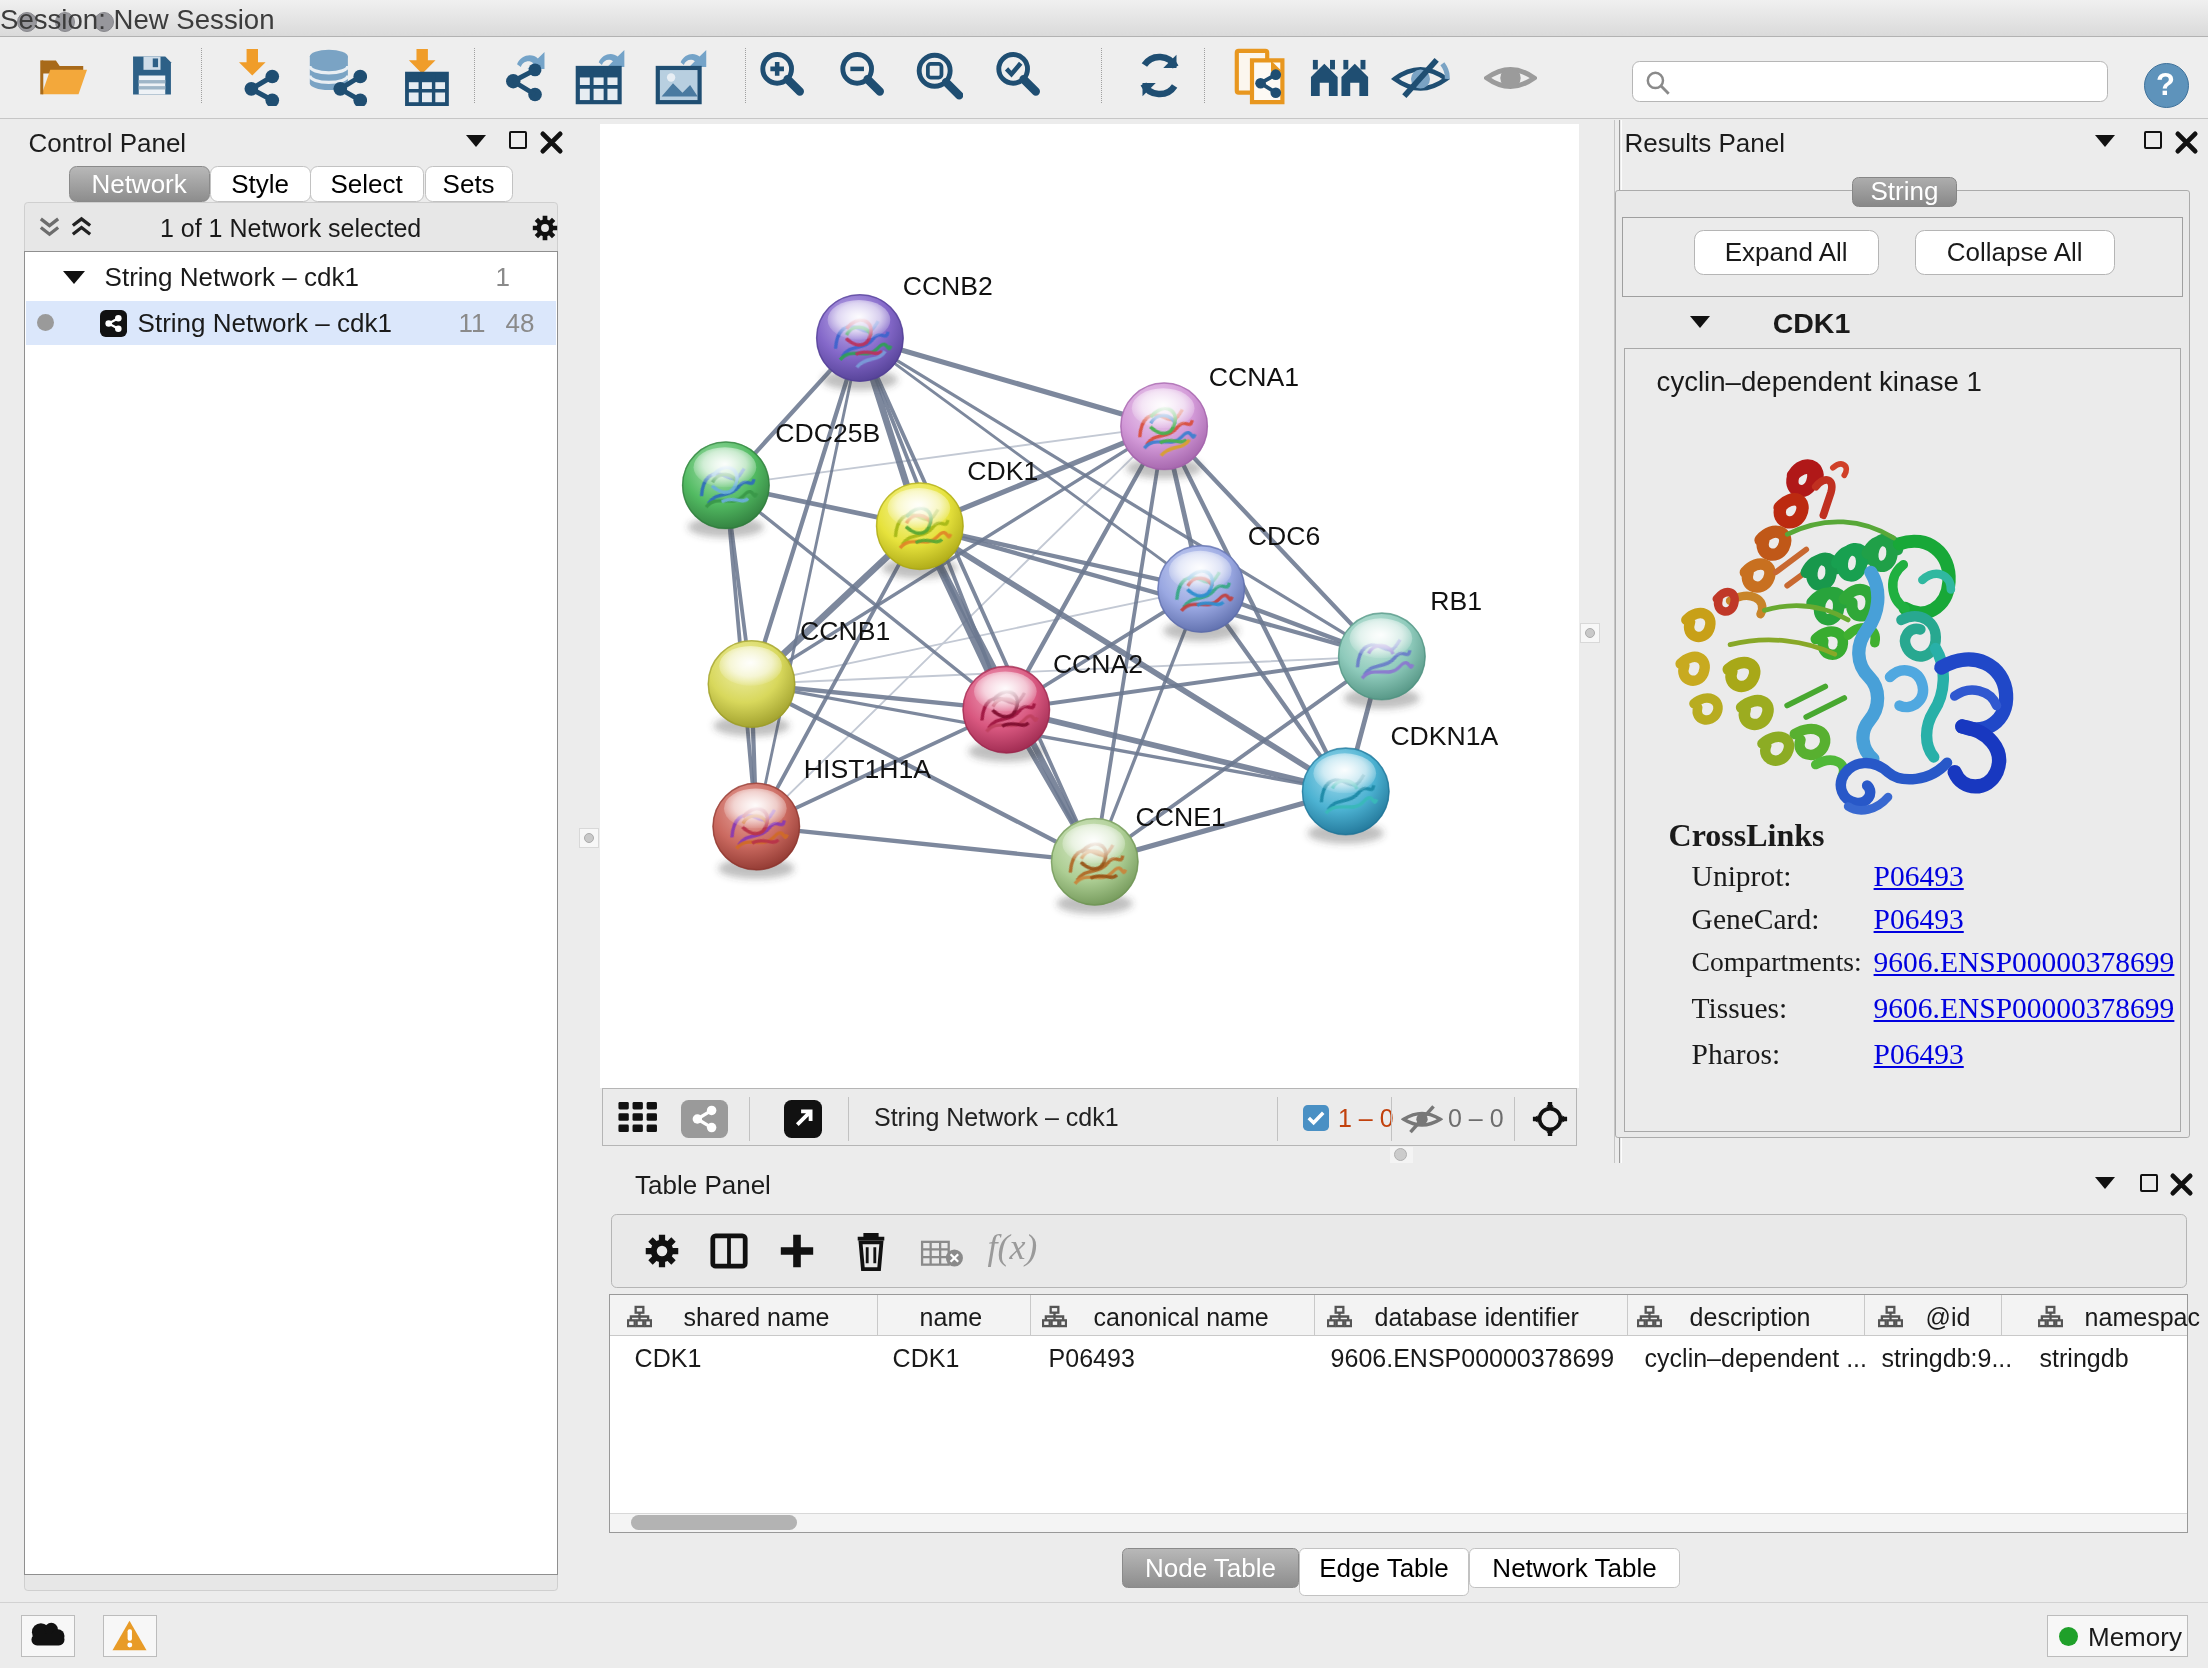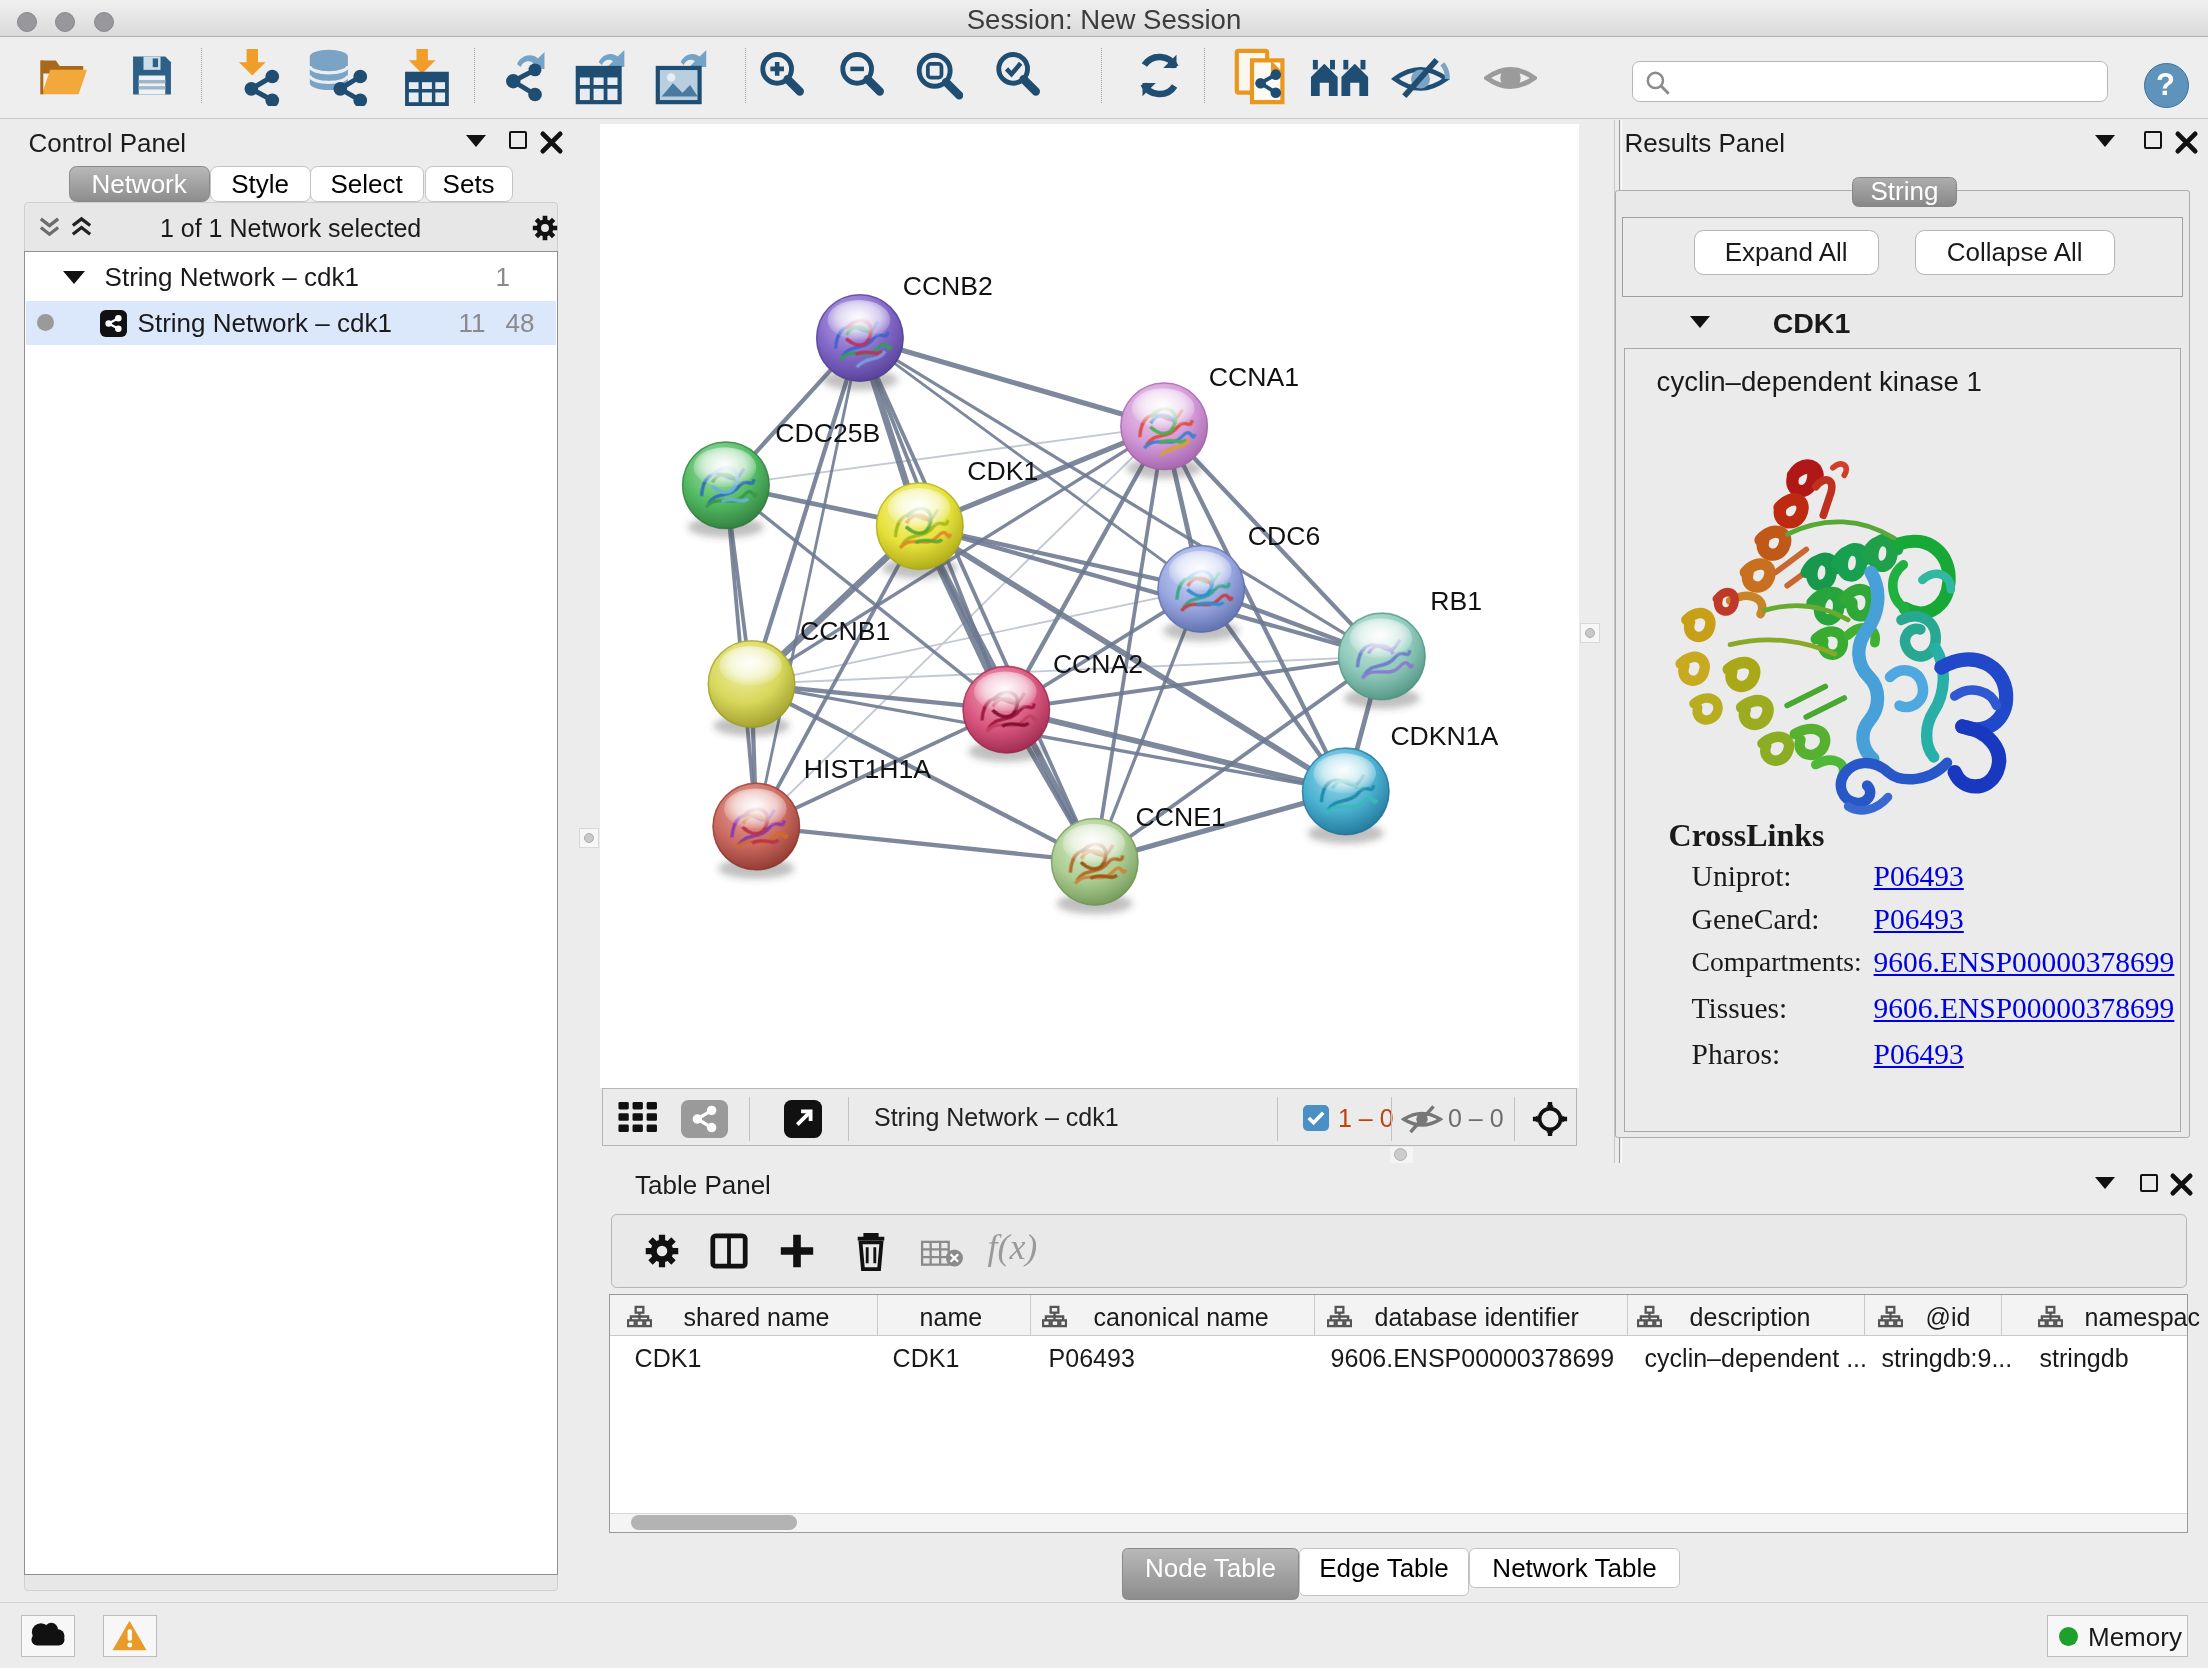--- a/index.html
+++ b/index.html
@@ -13,21 +13,21 @@
 .ptri { width:0; height:0; border-left:10.5px solid transparent; border-right:10.5px solid transparent; border-top:12.4px solid #111; position:absolute; }
 .psq { position:absolute; width:18px; height:18px; border:2.4px solid #111; border-radius:1.9px; background:transparent; }
 </style>
 </head>
 <body>
 
 <div class="abs" style="left:0;top:0;width:2208px;height:37px;background:linear-gradient(#f0f0f0,#dadada);border-bottom:1px solid #b2b2b2;">
   <div class="abs" style="left:17px;top:12.4px;width:20px;height:20px;border-radius:50%;background:#97979c;border:1px solid #88888d;"></div>
   <div class="abs" style="left:55px;top:12.4px;width:20px;height:20px;border-radius:50%;background:#97979c;border:1px solid #88888d;"></div>
   <div class="abs" style="left:94px;top:12.4px;width:20px;height:20px;border-radius:50%;background:#97979c;border:1px solid #88888d;"></div>
-  <div class="abs" style="left:0;top:3.8px;width:2208px;text-align:center;font-size:27.6px;color:#3c3c3c;">Session: New Session</div>
+  <div class="abs" style="left:0;top:3.8px;width:2208px;text-align:left;font-size:27.6px;color:#3c3c3c;">Session: New Session</div>
 </div>
 
 <div class="abs" id="toolbar" style="left:0;top:37px;width:2208px;height:82px;background:#eeeeee;border-bottom:1px solid #c6c6c6;">
 
   <svg class="abs" style="left:38px;top:12.4px;" width="49" height="53" viewBox="0 0 26 28">
     <path d="M2 6 h7.5 l2 3 H24 v4 H2 z" fill="#a86a1a"></path>
     <path d="M2 24 L6.5 11 H26 L21.5 24 Z" fill="#f3a83b"></path>
     <path d="M2 24 V6" stroke="#a86a1a" stroke-width="1.6"></path>
   </svg>
 
@@ -781,21 +781,21 @@
     <div class="abs" style="left:439px;top:49px;font-size:25px;">P06493</div>
     <div class="abs" style="left:721px;top:49px;font-size:25px;">9606.ENSP00000378699</div>
     <div class="abs" style="left:1035px;top:49px;font-size:25px;">cyclin–dependent ...</div>
     <div class="abs" style="left:1272px;top:49px;font-size:25px;">stringdb:9...</div>
     <div class="abs" style="left:1430px;top:49px;font-size:25px;">stringdb</div>
 
     <div class="abs" style="left:0;top:218px;width:1577px;height:19px;background:#f4f4f4;border-top:1px solid #d8d8d8;"></div>
     <div class="abs" style="left:21px;top:220px;width:166px;height:15px;background:#b3b3b3;border-radius:7.6px;"></div>
   </div>
 
-  <div class="tab tabsel" style="left:522px;top:385px;width:177px;height:52px;line-height:38px;border-radius:5.7px;">Node Table</div>
+  <div class="tab tabsel" style="left:522px;top:385px;width:177px;height:40px;line-height:38px;border-radius:5.7px;">Node Table</div>
   <div class="tab" style="left:699px;top:385px;width:170px;height:48px;line-height:38px;border-radius:5.7px;">Edge Table</div>
   <div class="tab" style="left:869px;top:385px;width:211px;height:40px;line-height:38px;border-radius:5.7px;">Network Table</div>
 </div>
 
 <div class="abs" style="left:0;top:1602px;width:2208px;height:67px;background:#ececec;border-top:1px solid #d2d2d2;">
   <div class="abs" style="left:21px;top:12.4px;width:54px;height:42px;background:#f7f7f7;border:1.4px solid #bcbcbc;">
     <svg width="51" height="39" viewBox="0 0 54 41">
         <g fill="#111">
           <circle cx="20" cy="17" r="9.5"></circle>
           <circle cx="31" cy="14" r="7"></circle>

